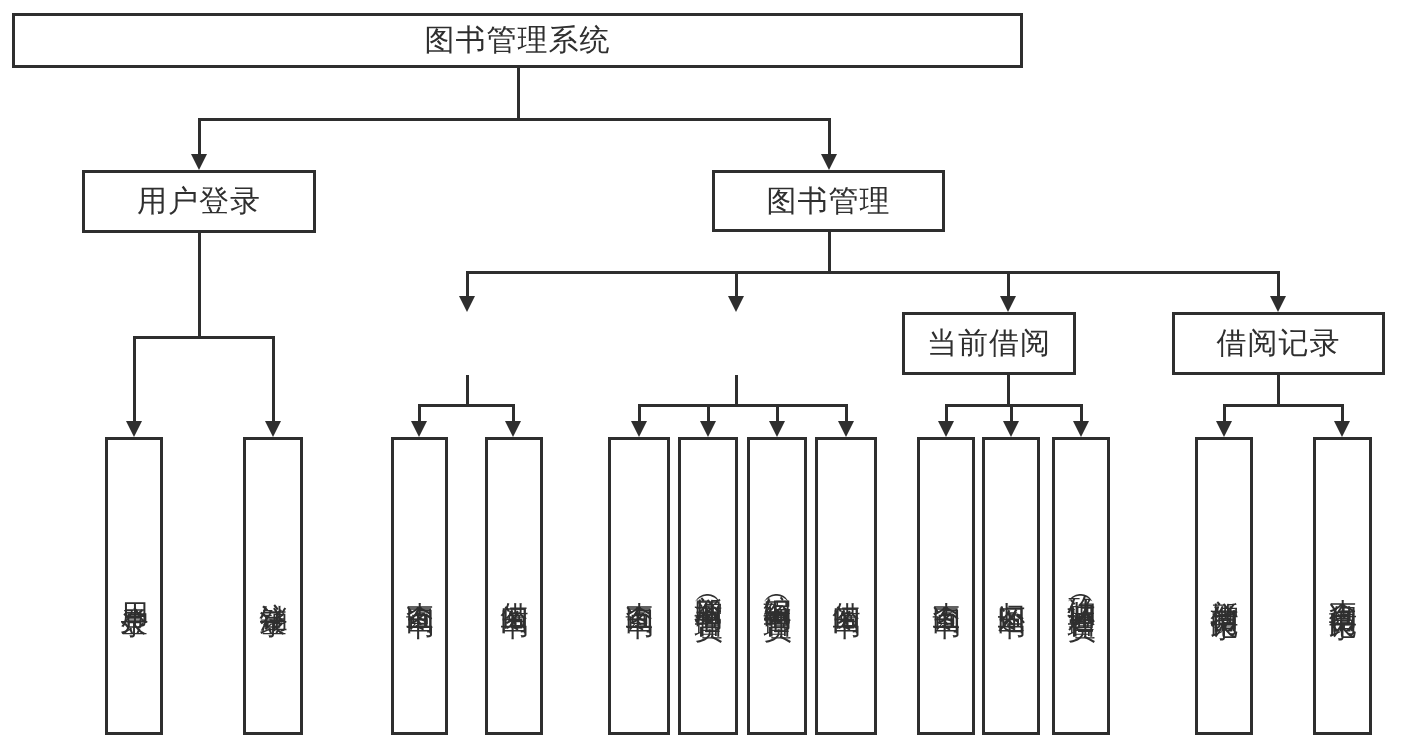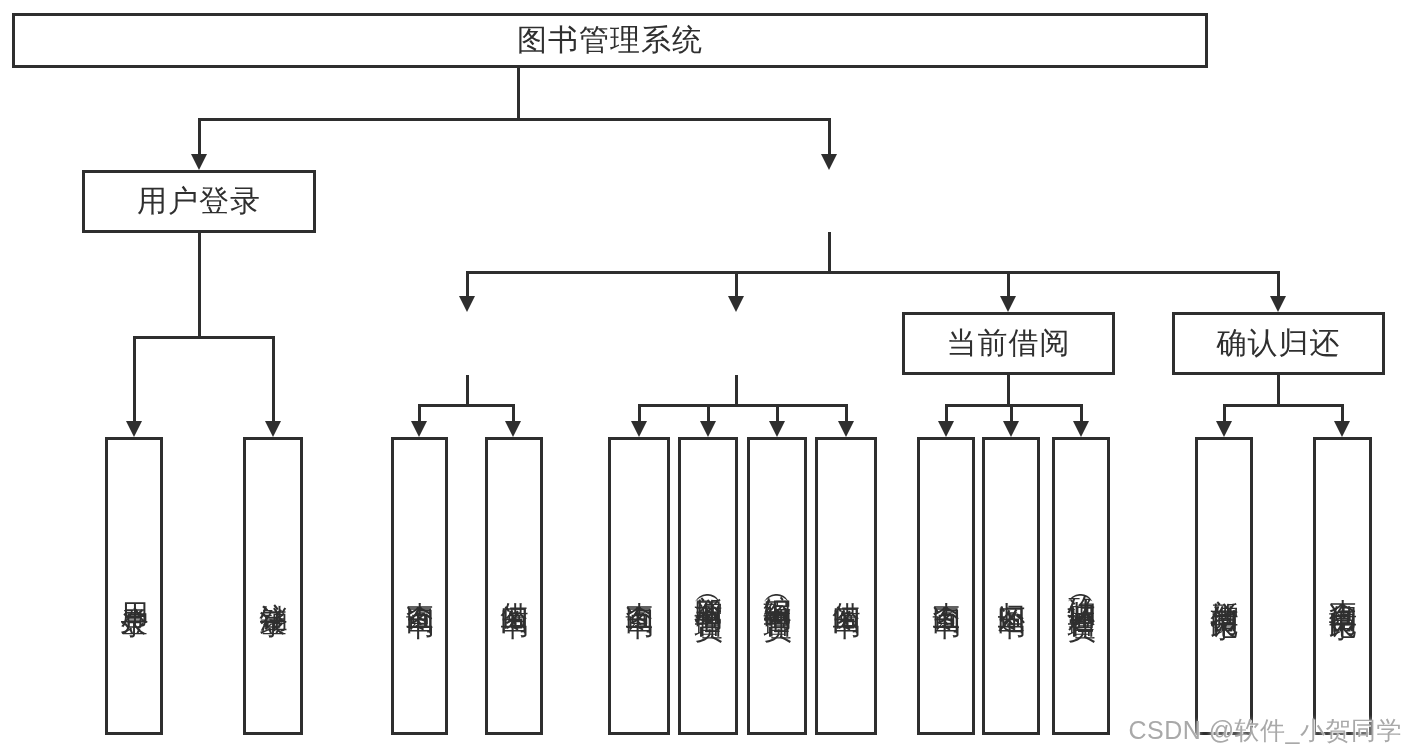--- a/index.html
+++ b/index.html
@@ -25,33 +25,36 @@
     position:absolute;top:714px;right:3px;font-size:25px;color:#a9a9a9;
     letter-spacing:.5px;white-space:nowrap;z-index:5;
     text-shadow:0 0 4px rgba(255,255,255,.95),1px 1px 0 rgba(255,255,255,.85);
   }
 </style>
 </head>
 <body>
 
 <div id="canvas">
 
-  <div class="box" style="left:12px;top:13px;width:1196px;height:55px">
+  <div class="box" style="left:12px;top:13px;width:1011px;height:55px">
     <span class="hlabel">图书管理系统</span>
   </div>
 
   <div class="box" style="left:82px;top:170px;width:234px;height:63px">
     <span class="hlabel">用户登录</span>
   </div>
+  <div class="box" style="left:712px;top:170px;width:233px;height:62px">
+    <span class="hlabel">图书管理</span>
+  </div>
 
-  <div class="box" style="left:902px;top:312px;width:213px;height:63px">
+  <div class="box" style="left:902px;top:312px;width:174px;height:63px">
     <span class="hlabel">当前借阅</span>
   </div>
   <div class="box" style="left:1172px;top:312px;width:213px;height:63px">
-    <span class="hlabel">确认归还</span>
+    <span class="hlabel">借阅记录</span>
   </div>
 
   <div class="box leaf" style="left:105px;top:437px;width:58px;height:298px">
     <span class="vtext">用户登录</span>
   </div>
   <div class="box leaf" style="left:243px;top:437px;width:60px;height:298px">
     <span class="vtext">注销登录</span>
   </div>
 
   <div class="box leaf" style="left:391px;top:437px;width:57px;height:298px">
@@ -143,15 +146,14 @@
   <div class="vl" style="left:1080px;top:404px;height:17px"></div>
   <div class="ah" style="left:1073px;top:421px"></div>
 
   <div class="vl" style="left:1277px;top:374px;height:32px"></div>
   <div class="hl" style="left:1223px;top:404px;width:121px"></div>
   <div class="vl" style="left:1223px;top:404px;height:17px"></div>
   <div class="ah" style="left:1216px;top:421px"></div>
   <div class="vl" style="left:1341px;top:404px;height:17px"></div>
   <div class="ah" style="left:1334px;top:421px"></div>
 
-  <div id="watermark">CSDN @软件_小贺同学</div>
 
 </div>
 
 </body></html>

